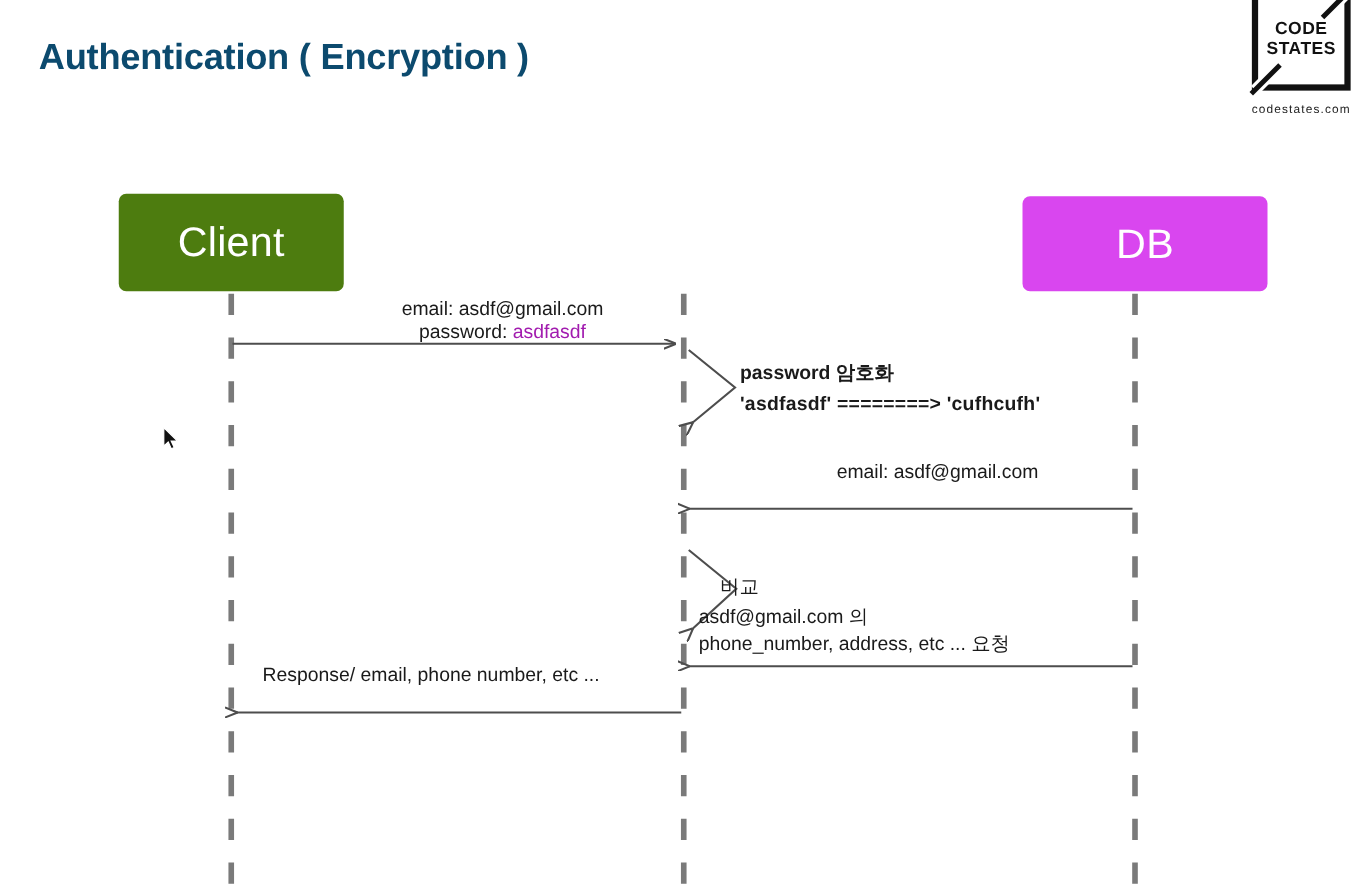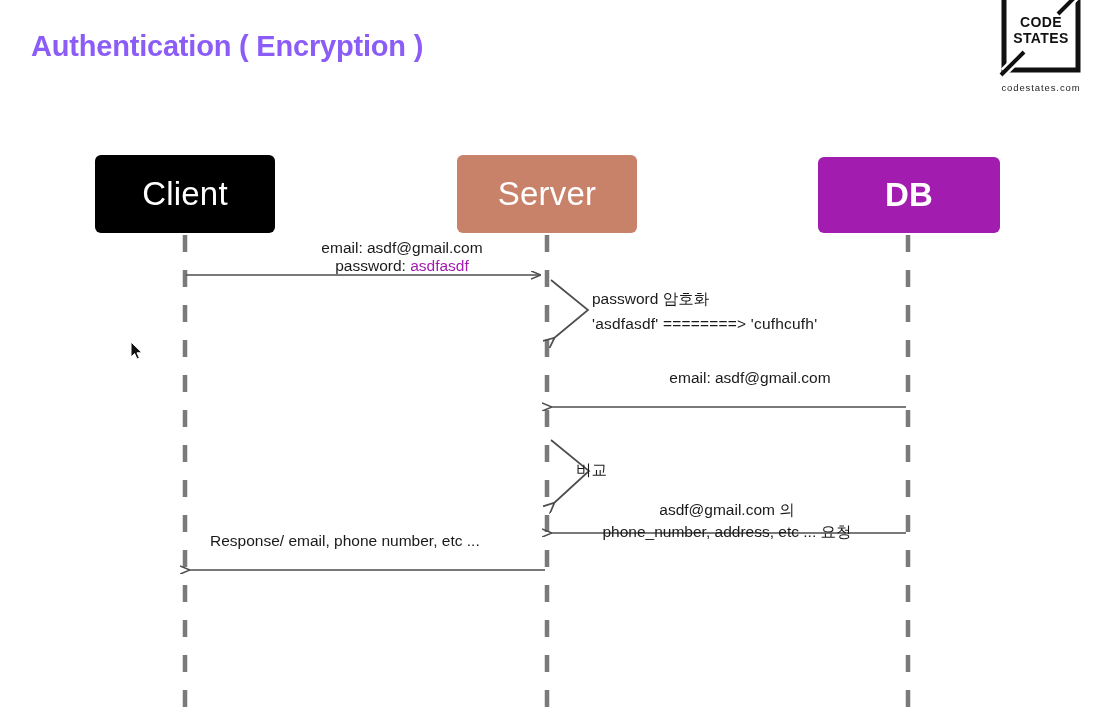--- a/index.html
+++ b/index.html
@@ -17,21 +17,21 @@
   }
 
   
   #page-title {
     position: absolute;
     left: 31px;
     top: 30px;
     font-size: 29px;
     font-weight: bold;
     letter-spacing: -0.2px;
-    color: #8b5cf6;
+    color: #0c4a6e;
     white-space: nowrap;
   }
 
   
   #logo-block {
     position: absolute;
     left: 991px;
     top: 0px;
     width: 100px;
     text-align: center;
@@ -81,40 +81,40 @@
     border-radius: 6px;
     display: flex;
     align-items: center;
     justify-content: center;
     color: #ffffff;
     font-size: 33px;
     font-weight: 400;
     letter-spacing: 0.2px;
     box-sizing: border-box;
   }
-  #actor-client { left: 95px;  top: 155px; width: 180px; height: 78px; background: #000000; }
+  #actor-client { left: 95px;  top: 155px; width: 180px; height: 78px; background: #4d7c0f; }
   #actor-server { left: 457px; top: 155px; width: 180px; height: 78px; background: #c9826a; }
-  #actor-db     { left: 818px; top: 157px; width: 182px; height: 76px; background: #a21caf; font-weight: bold; }
+  #actor-db     { left: 818px; top: 157px; width: 196px; height: 76px; background: #d946ef; }
 
   
   .msg-label {
     position: absolute;
     font-size: 15.5px;
     line-height: 18px;
     color: #1a1a1a;
     white-space: nowrap;
   }
   .msg-label .hl { color: #a21caf; text-align: right; }
 
   #msg1-label    { left: 268px; top: 239px; width: 268px; text-align: center; }
-  #loop1-label   { left: 592px; top: 290px; }
+  #loop1-label   { left: 592px; top: 290px; font-weight: bold; }
   #loop1-label .line2 { margin-top: 7px; letter-spacing: 0.2px; }
   #msg2-label    { left: 600px; top: 369px; width: 300px; text-align: center; }
   #loop2-label   { left: 576px; top: 461px; text-align: center; }
-  #msg3-label    { left: 559px; top: 485px; width: 336px; text-align: center; margin-top: 16px; }
+  #msg3-label    { left: 559px; top: 485px; width: 336px; text-align: left; }
   #msg3-label .line2 { margin-top: 4px; }
   #msg4-label    { left: 210px; top: 532px; }
 
   
   #mouse-cursor {
     position: absolute;
     left: 130px;
     top: 341px;
     width: 14px;
     height: 20px;
@@ -188,23 +188,20 @@
     </g>
 
     <g>
       <line x1="545" y1="570" x2="189" y2="570" stroke="#4d4d4d" stroke-width="1.7" marker-end="url(#arrowL)"></line>
     </g>
   </svg>
 
   <div class="actor-box" id="actor-client">
     <span>Client</span>
   </div>
-  <div class="actor-box" id="actor-server">
-    <span>Server</span>
-  </div>
   <div class="actor-box" id="actor-db">
     <span>DB</span>
   </div>
 
   <div class="msg-label" id="msg1-label">
     <div>email: asdf@gmail.com</div>
     <div>
       <span>password: </span><span class="hl">asdfasdf</span>
     </div>
   </div>

